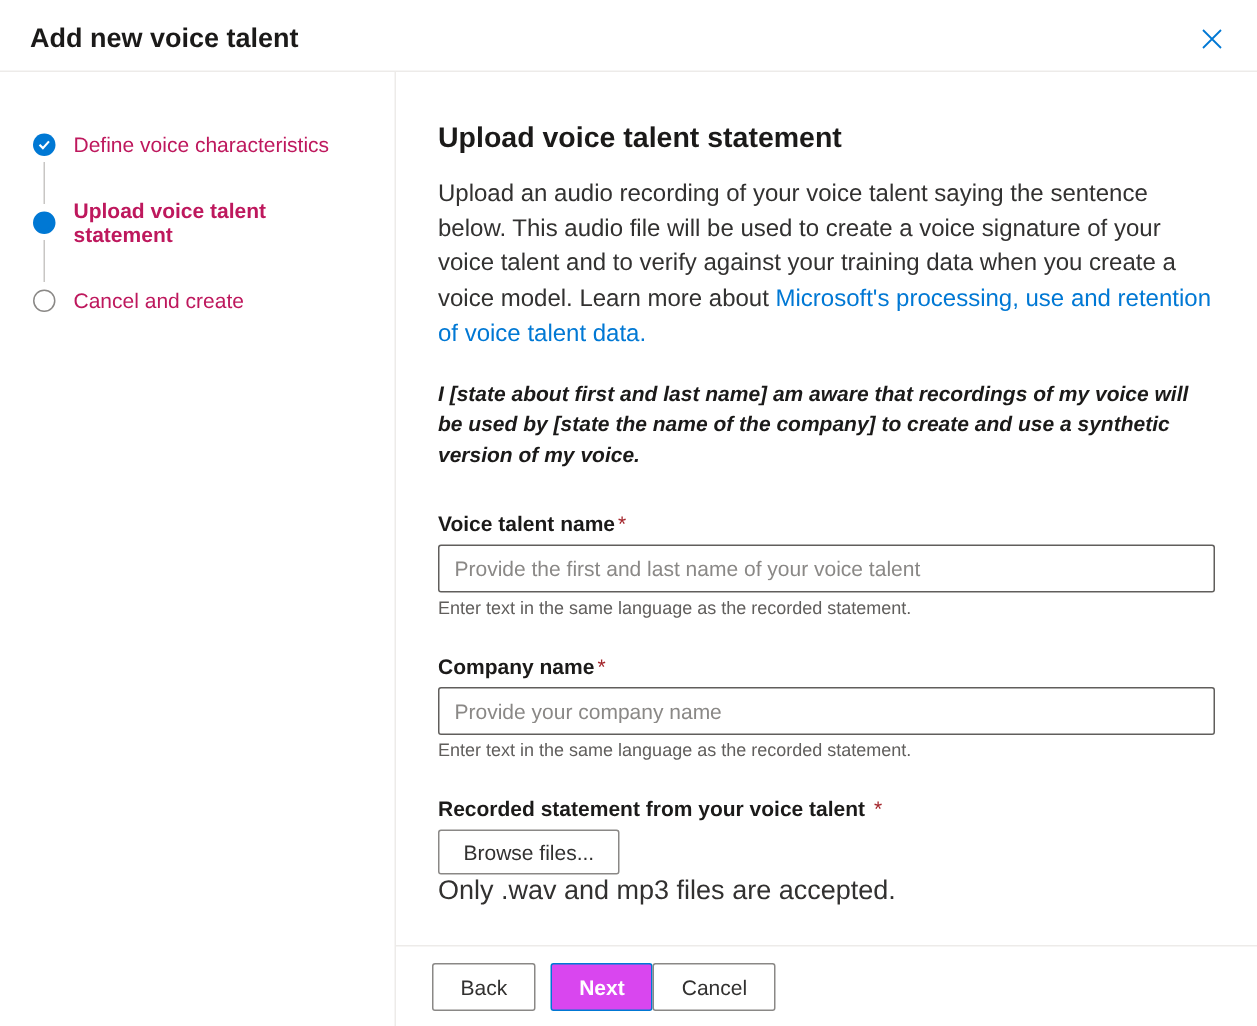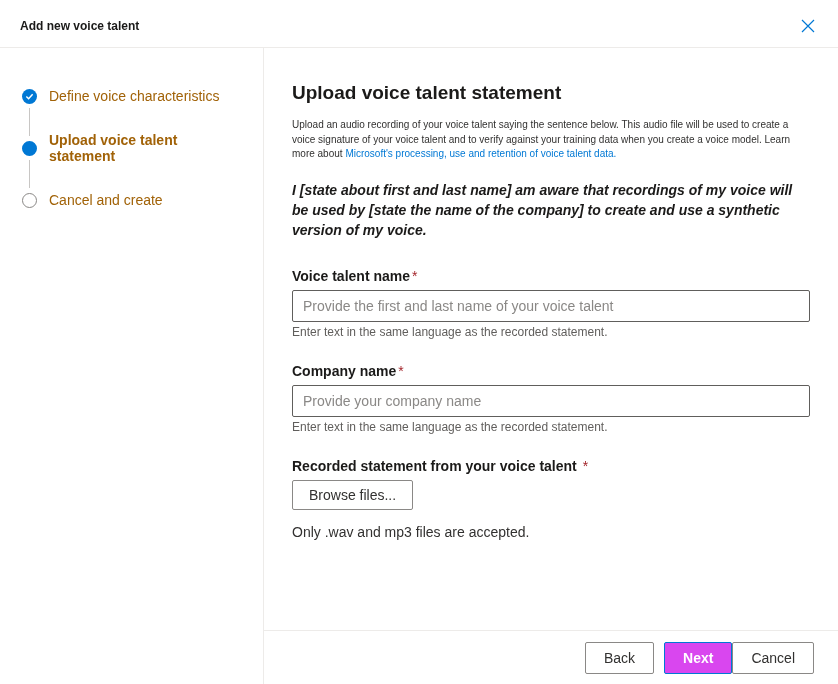--- a/index.html
+++ b/index.html
@@ -14,21 +14,21 @@
     }
     .dialog-header {
       display: flex;
       justify-content: space-between;
       align-items: center;
       padding: 16px 20px 12px 20px;
       height: 48px;
       border-bottom: 1px solid #edebe9;
     }
     .dialog-title {
-      font-size: 12px;
+      font-size: 18px;
       font-weight: 600;
       color: #1b1a19;
     }
     .close-btn {
       color: #0078d4;
       cursor: pointer;
       font-size: 16px;
       width: 20px;
       height: 20px;
       display: flex;
@@ -77,21 +77,21 @@
       border: 3px solid #0078d4;
       width: 15px;
       height: 15px;
     }
     .step-bullet.pending {
       border: 1.5px solid #8a8886;
       background: #fff;
     }
     .step-label {
       font-size: 14px;
-      color: #a16207;
+      color: #be185d;
     }
     .step-label.active {
       font-weight: 600;
     }
     .main {
       flex: 1;
       display: flex;
       flex-direction: column;
     }
     .content {
@@ -99,21 +99,21 @@
       padding: 34px 28px 20px 28px;
       overflow: auto;
     }
     .section-title {
       font-size: 19px;
       font-weight: 600;
       color: #1b1a19;
       margin-bottom: 14px;
     }
     .intro {
-      font-size: 10px;
+      font-size: 16px;
       line-height: 1.45;
       color: #323130;
       margin-bottom: 18px;
     }
     .intro a {
       color: #0078d4;
       text-decoration: none;
     }
     .statement {
       font-style: italic;
@@ -155,31 +155,30 @@
       background: #fff;
       border: 1px solid #8a8886;
       border-radius: 2px;
       font-size: 14px;
       font-family: inherit;
       cursor: pointer;
       color: #323130;
       text-align: center;
     }
     .file-hint {
-      font-size: 14px;
-      color: #323130;
-      margin-top: 14px;
+      font-size: 18px;
+      color: #323130;
     }
     .footer {
       border-top: 1px solid #edebe9;
       height: 54px;
       padding: 16px 24px;
       display: flex;
       align-items: center;
-      justify-content: flex-end;
+      justify-content: flex-start;
     }
     .footer-left { display: flex; gap: 10px; }
     .btn {
       height: 32px;
       padding: 0 18px;
       border-radius: 2px;
       font-size: 14px;
       font-family: inherit;
       cursor: pointer;
     }

